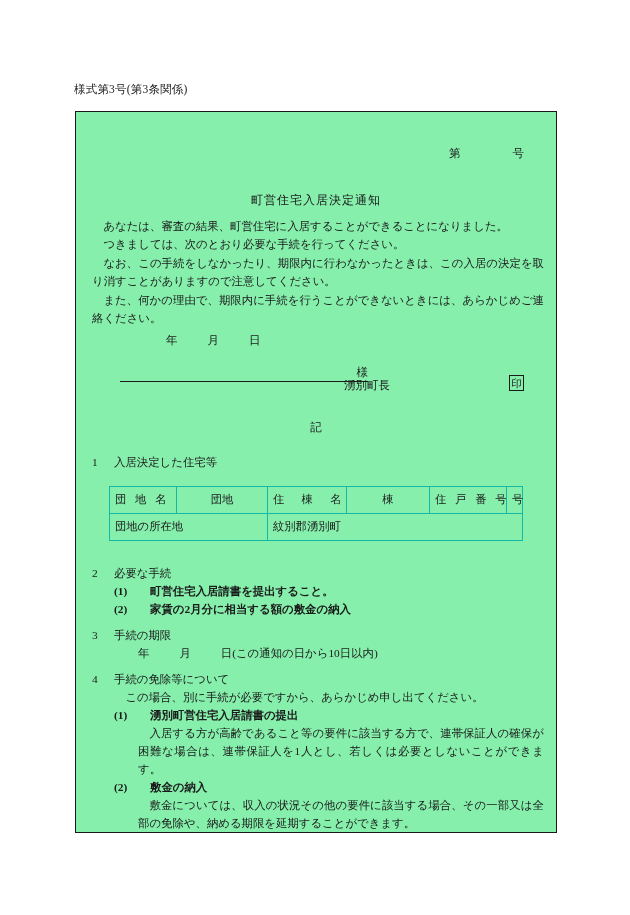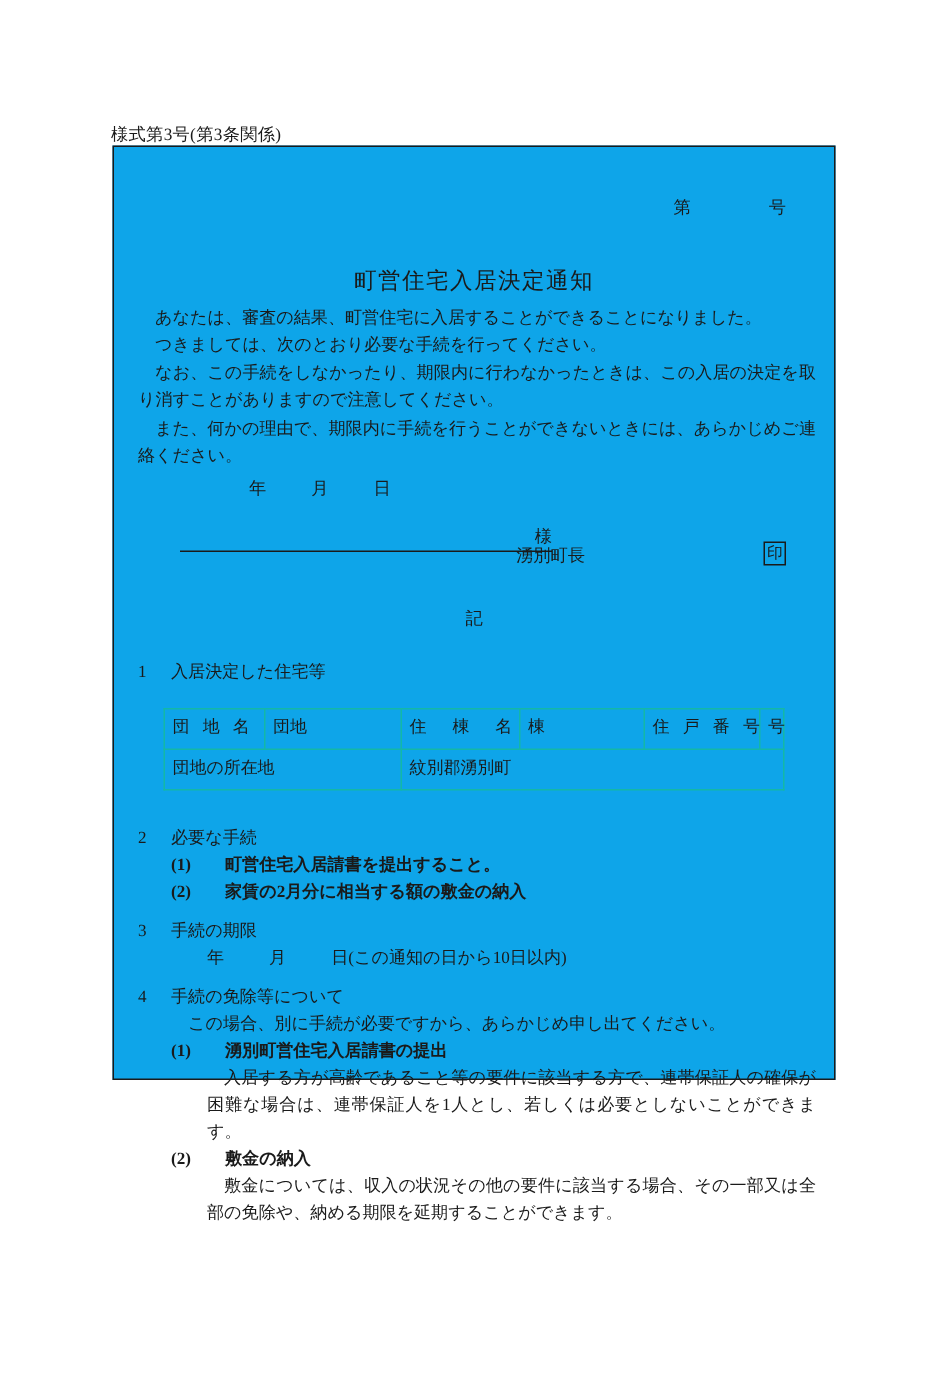--- a/index.html
+++ b/index.html
@@ -31,26 +31,26 @@
     top: 82px;
     font-size: 11.5px;
     letter-spacing: 0.2px;
     white-space: nowrap;
   }
 
   
   .notice-box {
     position: absolute;
     left: 75px;
-    top: 97px;
+    top: 111px;
     width: 482px;
-    height: 623px;
+    height: 722px;
     border: 1.6px solid #1a1a1a;
     box-sizing: border-box;
-    background: #0ea5e9;
+    background: #86efac;
   }
 
   .inner {
     position: relative;
     width: 100%;
     height: 100%;
     font-size: 11.3px;
     line-height: 1.55;
   }
 
@@ -64,21 +64,21 @@
   }
   .doc-number .dai { margin-right: 52px; }
 
   
   .doc-title {
     position: absolute;
     top: 79px;
     left: 0;
     width: 100%;
     text-align: center;
-    font-size: 15px;
+    font-size: 12px;
     letter-spacing: 1px;
   }
 
   
   .body-block {
     position: absolute;
     top: 105px;
     left: 16px;
     width: 452px;
     font-size: 11.4px;
@@ -196,21 +196,21 @@
     table-layout: fixed;
   }
   .dwelling-table td {
     border: 1px solid #14b8a6;
     height: 26px;
     padding: 0 5px;
     vertical-align: middle;
     white-space: nowrap;
   }
   .lbl-cell { letter-spacing: 3px; }
-  .val-cell { text-align: left; }
+  .val-cell { text-align: center; }
   .addr-cell { text-align: left; letter-spacing: 0; }
 </style>
 </head>
 <body>
 
 <div class="page">
 
   <div class="form-caption">様式第3号(第3条関係)</div>
 
   <div class="notice-box">

